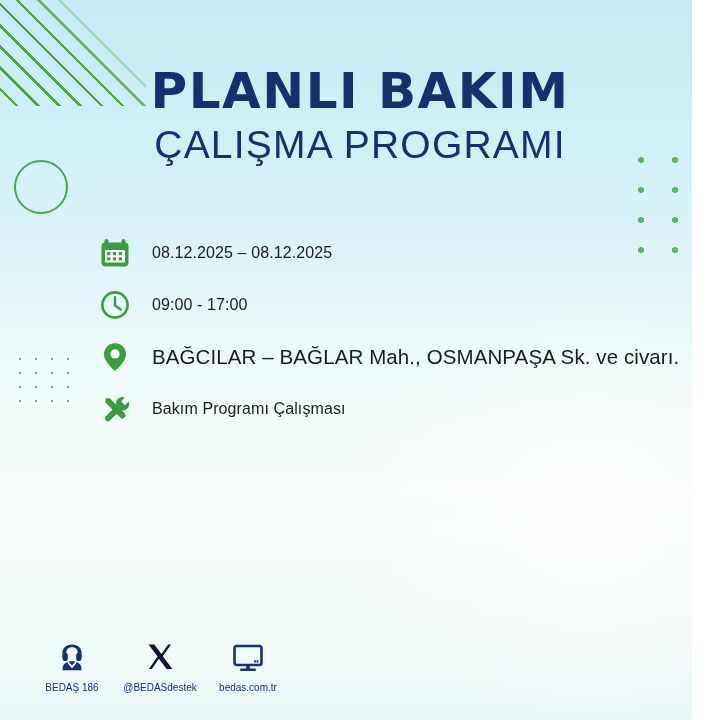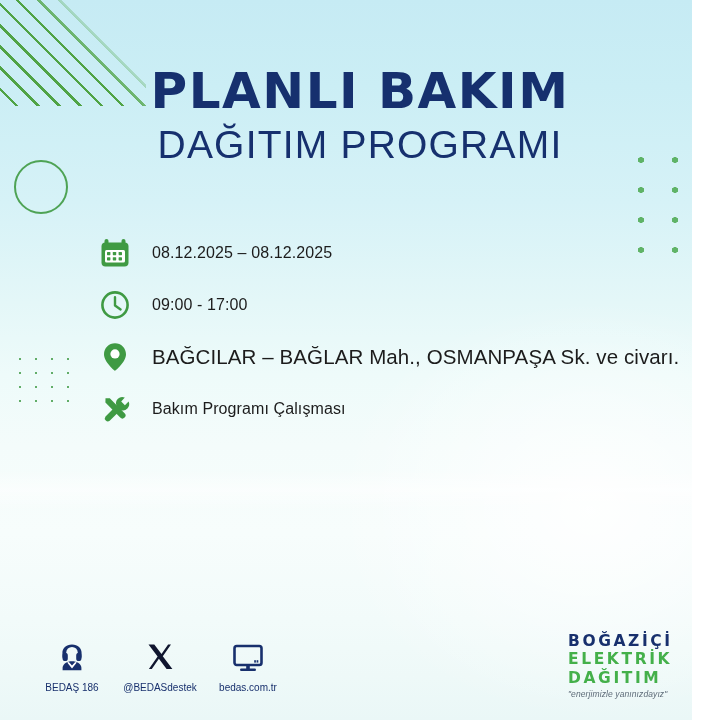--- a/index.html
+++ b/index.html
@@ -226,21 +226,21 @@
   <div class="glow"></div>
   <div class="band"></div>
 
   <div class="stripes"></div>
   <div class="circle-outline"></div>
   <div class="dots-left"></div>
   <div class="dots-right"></div>
 
   <div class="titles">
     <div class="title-main">PLANLI BAKIM</div>
-    <div class="title-sub">DAĞITIM PROGRAMI</div>
+    <div class="title-sub">ÇALIŞMA PROGRAMI</div>
   </div>
 
   <div class="info">
 
     <div class="row">
       <span class="ico">
         <svg width="34" height="34" viewBox="0 0 34 34">
           <rect x="6.5" y="3" width="4" height="8" rx="2" fill="#3f9a43"></rect>
           <rect x="23.5" y="3" width="4" height="8" rx="2" fill="#3f9a43"></rect>
           <rect x="3.5" y="6.5" width="27" height="24" rx="4" fill="#3f9a43"></rect>
@@ -326,22 +326,16 @@
             <rect x="10" y="29.4" width="16" height="2.6" rx="1.3" fill="#18306d"></rect>
             <rect x="24.2" y="21.2" width="1.7" height="2.4" fill="#18306d"></rect>
             <rect x="26.6" y="21.2" width="1.7" height="2.4" fill="#18306d"></rect>
           </svg>
         </span>
         <div class="lbl">bedas.com.tr</div>
       </div>
 
     </div>
 
-    <div class="brand">
-      <div class="l1">BOĞAZİÇİ</div>
-      <div class="l2">ELEKTRİK</div>
-      <div class="l3">DAĞITIM</div>
-      <div class="tag">"enerjimizle yanınızdayız"</div>
-    </div>
 
   </div>
 
 </div>
 
 </body></html>

